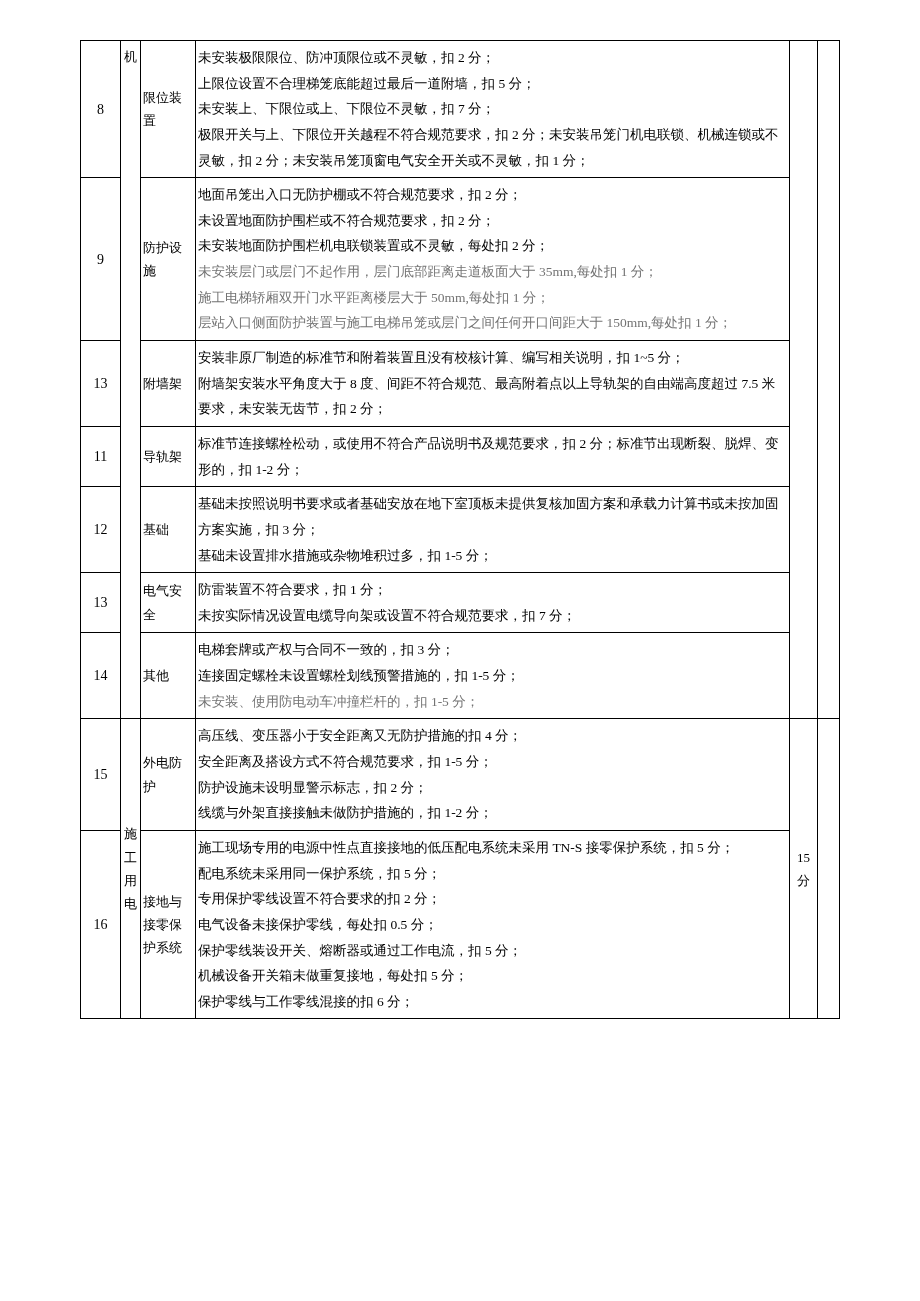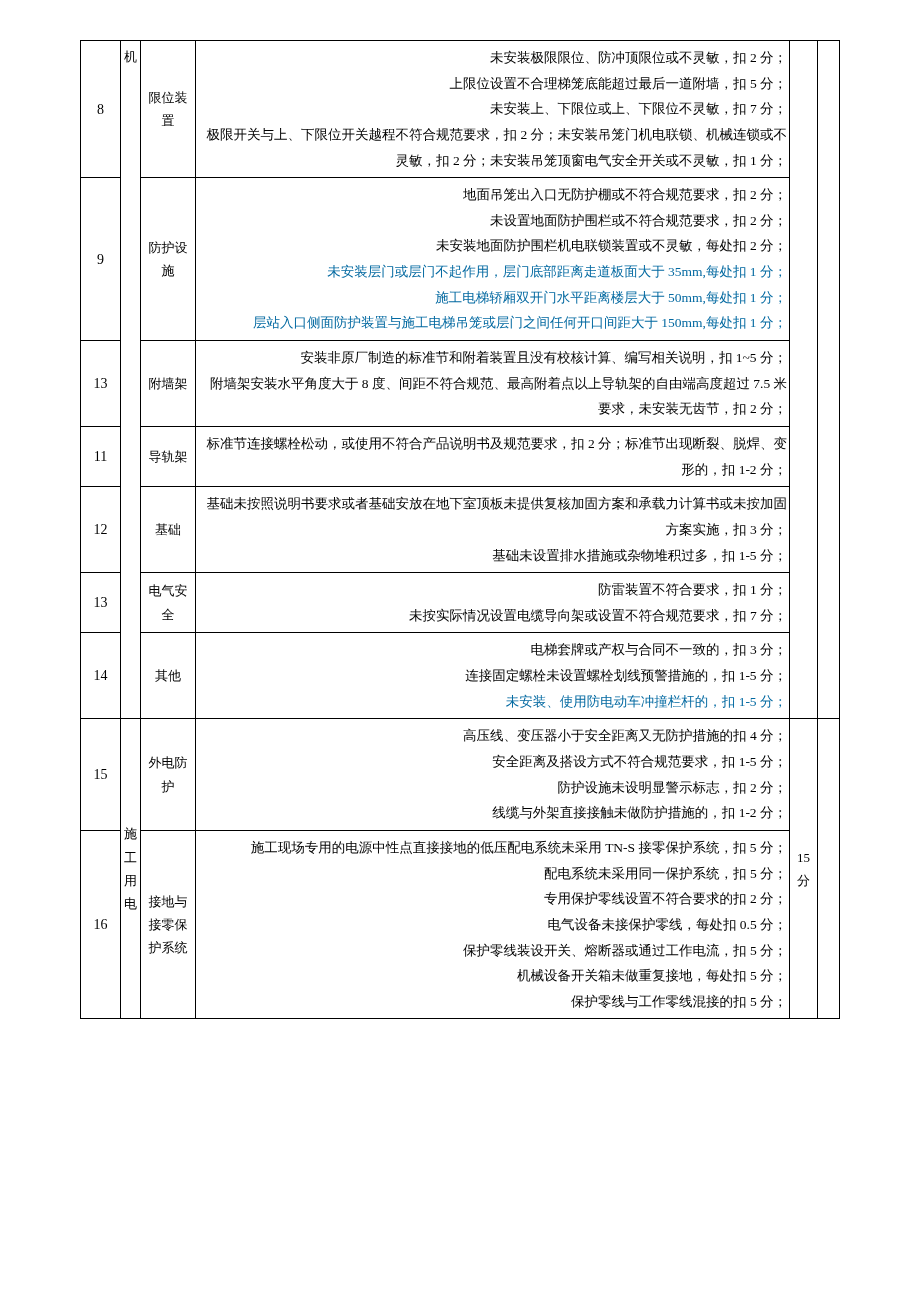--- a/index.html
+++ b/index.html
@@ -30,39 +30,39 @@
       width: 40px;
       text-align: center;
     }
     .col-cat {
       width: 20px;
       text-align: center;
       font-size: 13px;
     }
     .col-item {
       width: 55px;
-      text-align: center;
+      text-align: left;
       font-size: 13px;
     }
     .col-content {
       width: auto;
-      text-align: right;
+      text-align: left;
       font-size: 13.5px;
       line-height: 1.9;
     }
     .col-score {
       width: 28px;
       text-align: center;
       font-size: 13px;
     }
     .col-last {
       width: 22px;
     }
     .highlight {
-      color: #0369a1;
+      color: #737373;
     }
     .content-line {
       display: block;
     }
   </style>
 </head>
 <body>
 
 <table>
   <tbody id="table-body">
@@ -155,17 +155,17 @@
       <tr>
         <td class="col-num">16</td>
         <td class="col-item">接地与接零保护系统</td>
         <td class="col-content">
           <span class="content-line">施工现场专用的电源中性点直接接地的低压配电系统未采用 TN-S 接零保护系统，扣 5 分；</span>
           <span class="content-line">配电系统未采用同一保护系统，扣 5 分；</span>
           <span class="content-line">专用保护零线设置不符合要求的扣 2 分；</span>
           <span class="content-line">电气设备未接保护零线，每处扣 0.5 分；</span>
           <span class="content-line">保护零线装设开关、熔断器或通过工作电流，扣 5 分；</span>
           <span class="content-line">机械设备开关箱未做重复接地，每处扣 5 分；</span>
-          <span class="content-line">保护零线与工作零线混接的扣 5 分；</span>
+          <span class="content-line">保护零线与工作零线混接的扣 6 分；</span>
         </td>
       </tr>
     </tbody>
 </table>
 
 </body></html>

